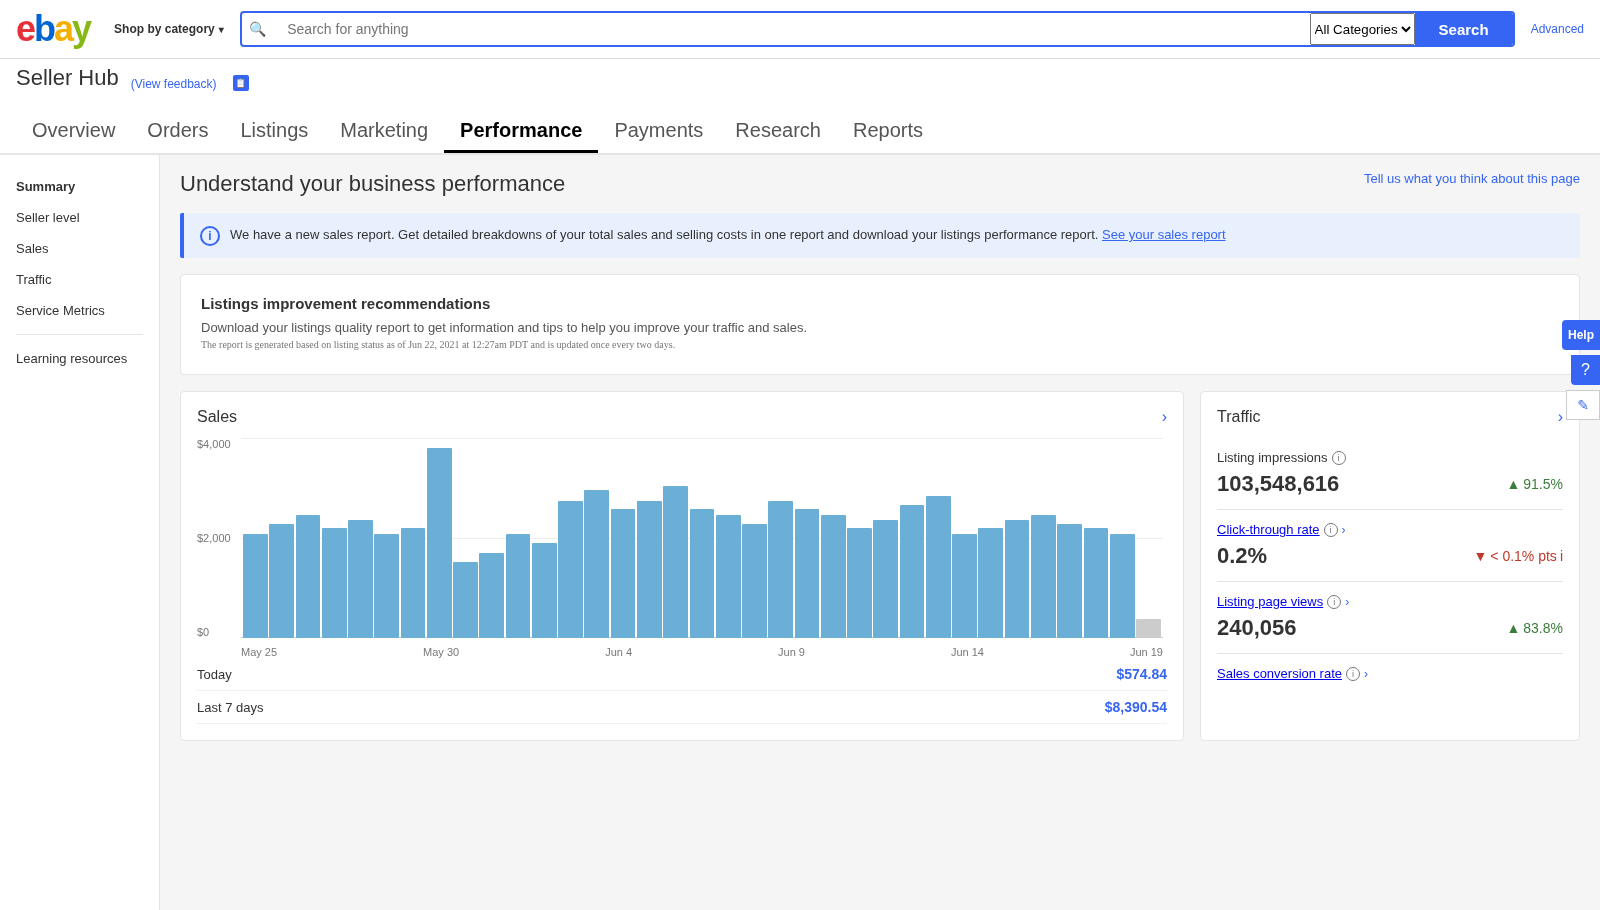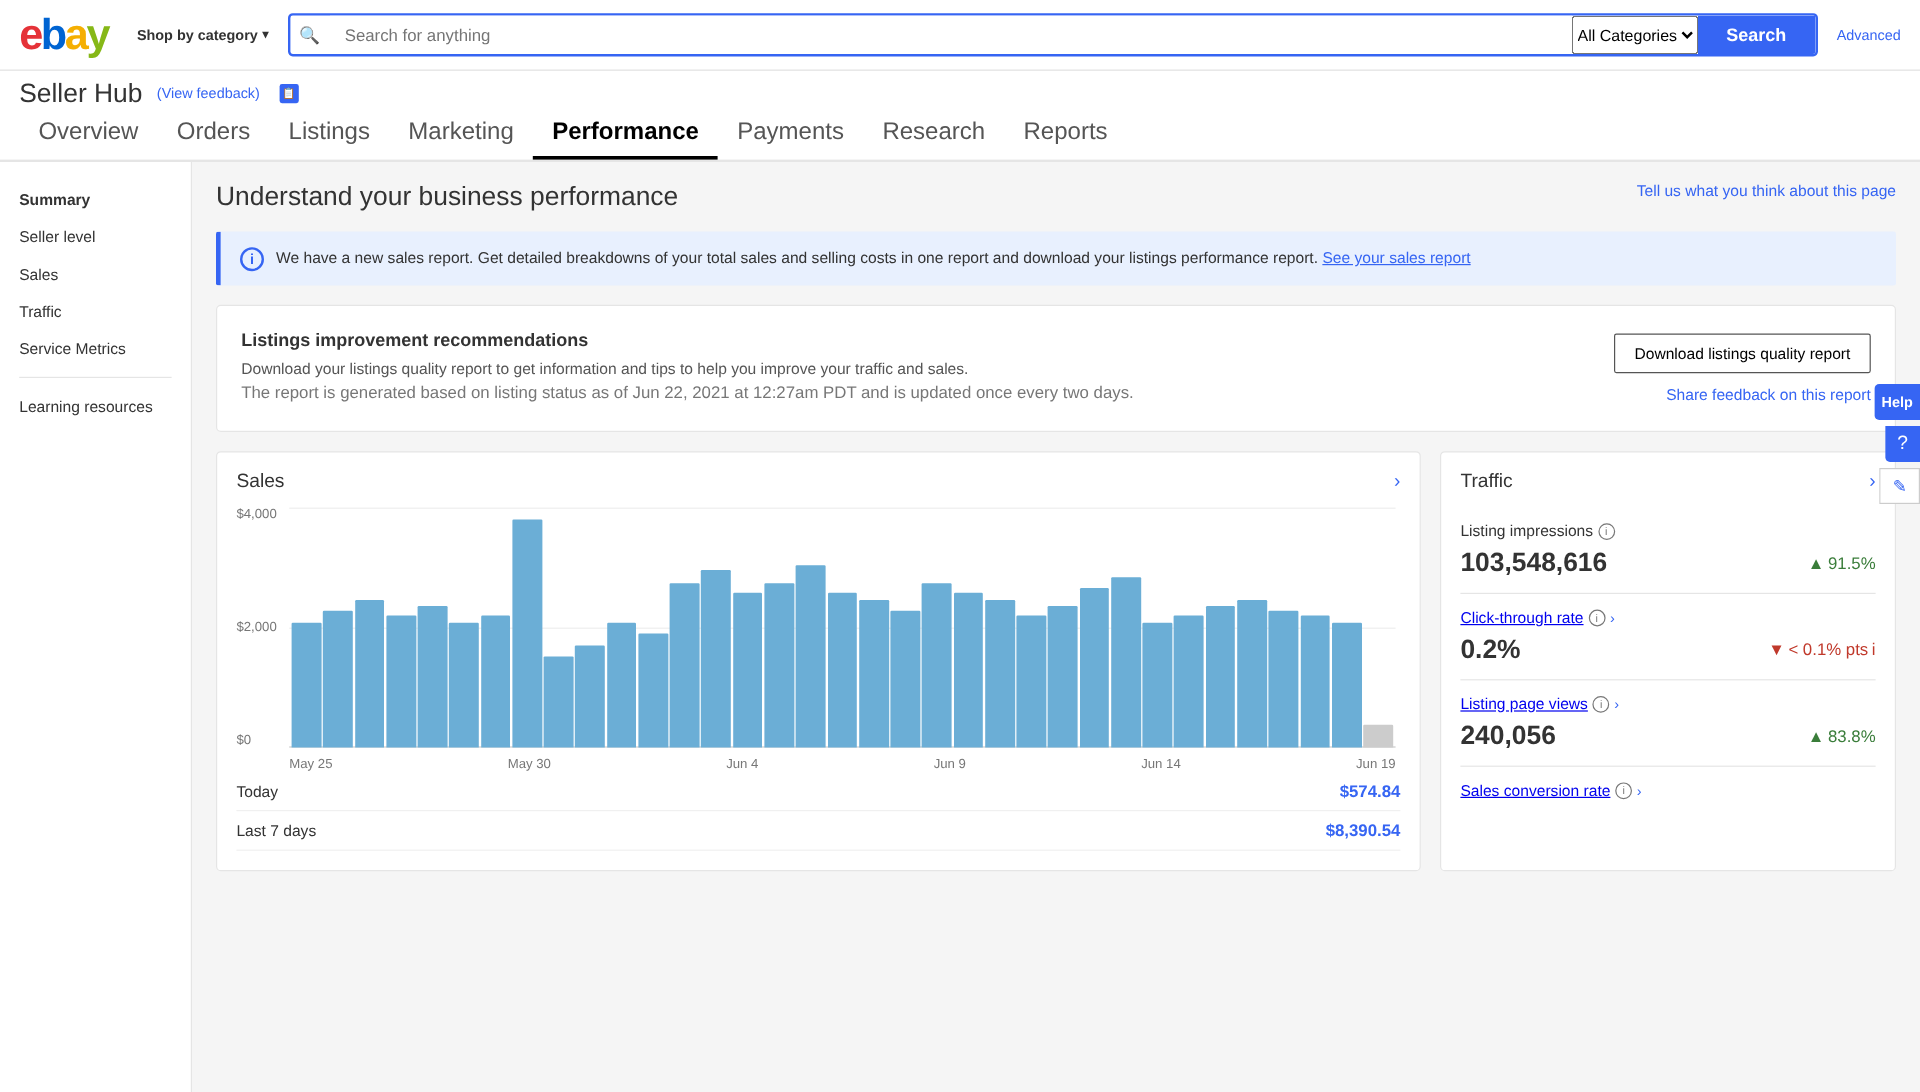--- a/index.html
+++ b/index.html
@@ -14,21 +14,21 @@
     .ebay-logo span:nth-child(4) { color: #86b817; }
     .shop-by { display: flex; align-items: center; gap: 4px; font-size: 12px; font-weight: bold; cursor: pointer; white-space: nowrap; }
     .shop-by .arrow { font-size: 10px; }
     .search-bar { flex: 1; display: flex; border: 2px solid #3665f3; border-radius: 4px; overflow: hidden; }
     .search-bar input { flex: 1; padding: 8px 12px; font-size: 14px; border: none; outline: none; }
     .search-btn { background: #3665f3; color: #fff; border: none; padding: 0 24px; font-size: 15px; font-weight: bold; cursor: pointer; }
     .advanced-link { color: #3665f3; font-size: 12px; text-decoration: none; white-space: nowrap; }
 
     
     .seller-hub-bar { background: #fff; padding: 6px 16px 0; border-bottom: 2px solid #e5e5e5; }
-    .seller-hub-top { display: flex; align-items: center; gap: 12px; margin-bottom: 0; }
+    .seller-hub-top { display: flex; align-items: flex-end; gap: 12px; margin-bottom: 20px; }
     .seller-hub-title { font-size: 22px; font-weight: normal; color: #333; }
     .view-feedback { color: #3665f3; font-size: 12px; text-decoration: none; cursor: pointer; }
     .feedback-icon { display: inline-block; width: 16px; height: 16px; background: #3665f3; color: #fff; font-size: 9px; border-radius: 2px; text-align: center; line-height: 16px; margin-left: 4px; }
     .main-nav { display: flex; gap: 0; }
     .main-nav a { padding: 8px 16px; font-size: 20px; text-decoration: none; color: #555; border-bottom: 3px solid transparent; display: block; }
     .main-nav a.active { color: #000; border-bottom: 3px solid #000; font-weight: bold; }
 
     
     .layout { display: flex; min-height: calc(910px - 110px); }
 
@@ -50,21 +50,21 @@
     .info-banner { background: #e8f0fe; border-left: 4px solid #3665f3; padding: 12px 16px; margin-bottom: 16px; display: flex; align-items: flex-start; gap: 10px; border-radius: 2px; }
     .info-icon { color: #3665f3; font-size: 16px; font-weight: bold; flex-shrink: 0; width: 20px; height: 20px; border: 2px solid #3665f3; border-radius: 50%; display: flex; align-items: center; justify-content: center; font-size: 12px; margin-top: 1px; }
     .info-text { font-size: 13px; color: #333; line-height: 1.5; }
     .info-text a { color: #3665f3; }
 
     
     .card { background: #fff; border: 1px solid #e5e5e5; border-radius: 4px; padding: 20px; margin-bottom: 16px; }
     .card-with-action { display: flex; justify-content: space-between; align-items: center; }
     .card-content h3 { font-size: 15px; font-weight: bold; margin-bottom: 8px; }
     .card-content p { font-size: 13px; color: #555; margin-bottom: 4px; }
-    .card-content .report-date { font-size: 14px; color: #777; }
+    .card-content .report-date { font-size: 10px; color: #777; font-family: Liberation Serif, serif; }
     .card-actions { display: flex; flex-direction: column; align-items: flex-end; gap: 10px; flex-shrink: 0; margin-left: 20px; }
     .download-btn { border: 1px solid #555; background: #fff; padding: 8px 16px; font-size: 13px; cursor: pointer; border-radius: 2px; white-space: nowrap; }
     .share-link { color: #3665f3; font-size: 13px; text-decoration: none; }
 
     
     .charts-row { display: flex; gap: 16px; }
 
     
     .sales-card { flex: 1; background: #fff; border: 1px solid #e5e5e5; border-radius: 4px; padding: 16px; min-width: 0; }
     .card-title-row { display: flex; justify-content: space-between; align-items: center; margin-bottom: 12px; }
@@ -163,24 +163,20 @@
         <a href="#">See your sales report</a>
       </div>
     </div>
 
     <div class="card">
       <div class="card-with-action">
         <div class="card-content">
           <h3>Listings improvement recommendations</h3>
           <p>Download your listings quality report to get information and tips to help you improve your traffic and sales.</p>
           <p class="report-date">The report is generated based on listing status as of Jun 22, 2021 at 12:27am PDT and is updated once every two days.</p>
-        </div>
-        <div class="card-actions">
-          <button class="download-btn">Download listings quality report</button>
-          <a href="#" class="share-link">Share feedback on this report</a>
         </div>
       </div>
     </div>
 
     <div class="charts-row">
 
       <div class="sales-card">
         <div class="card-title-row">
           <span class="card-title">Sales</span>
           <span class="chevron-right">›</span>

